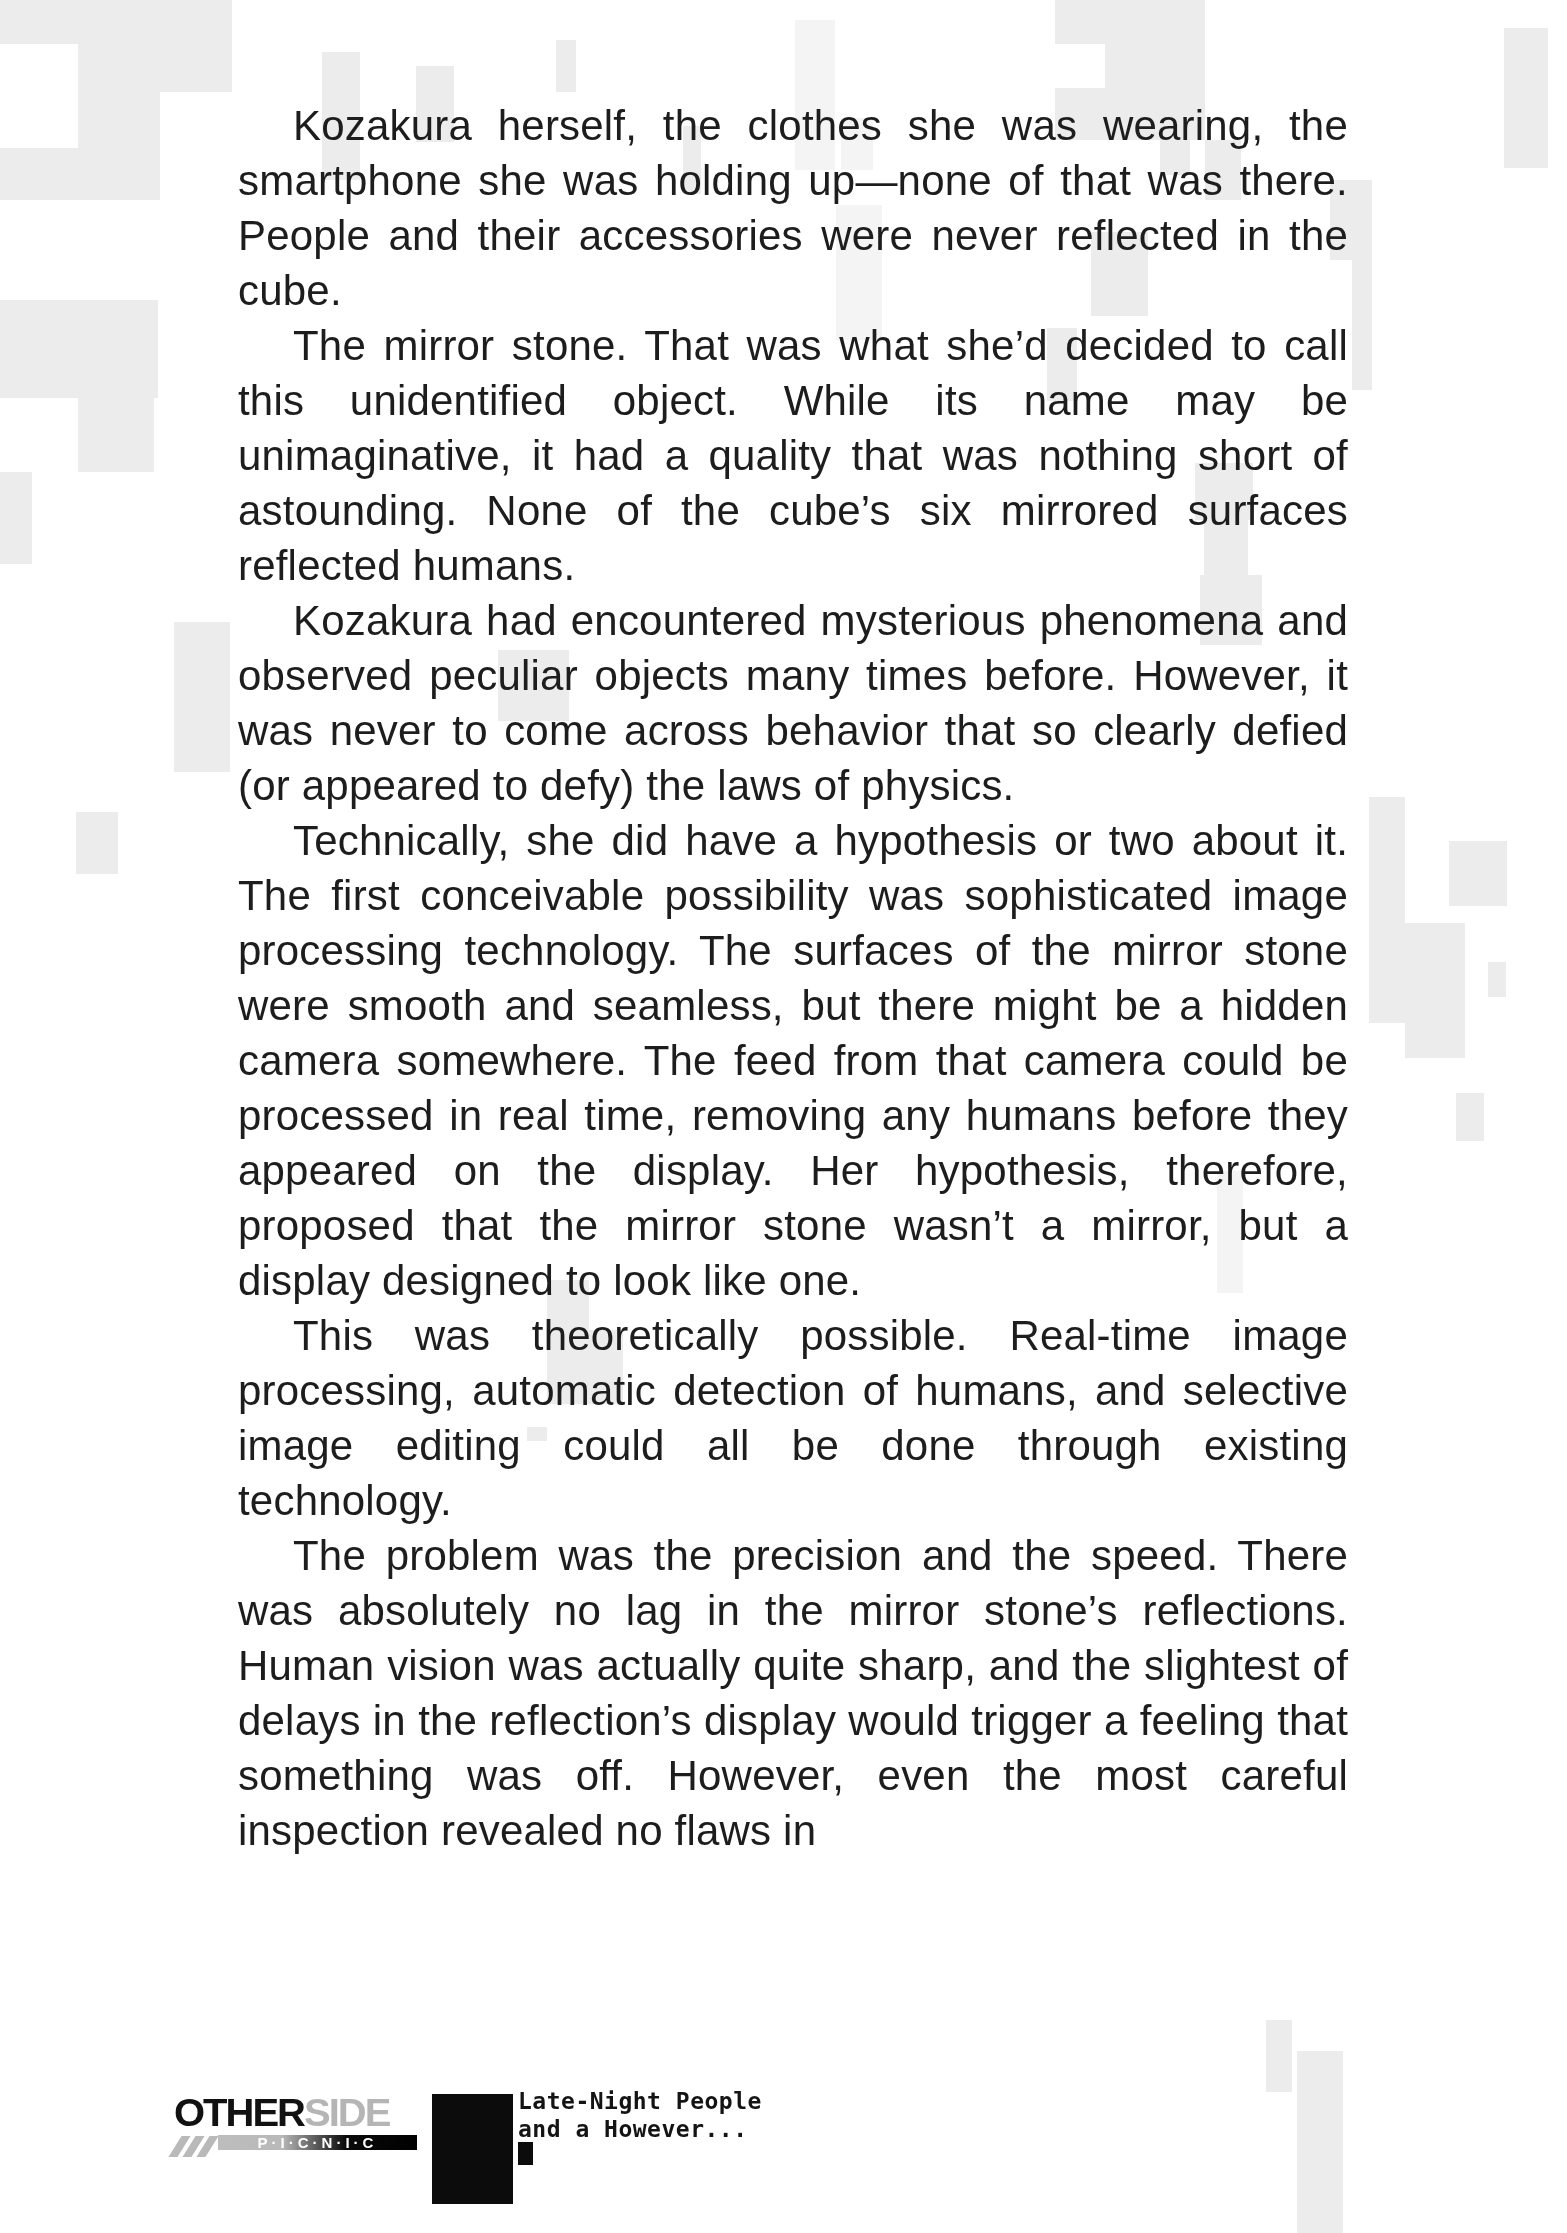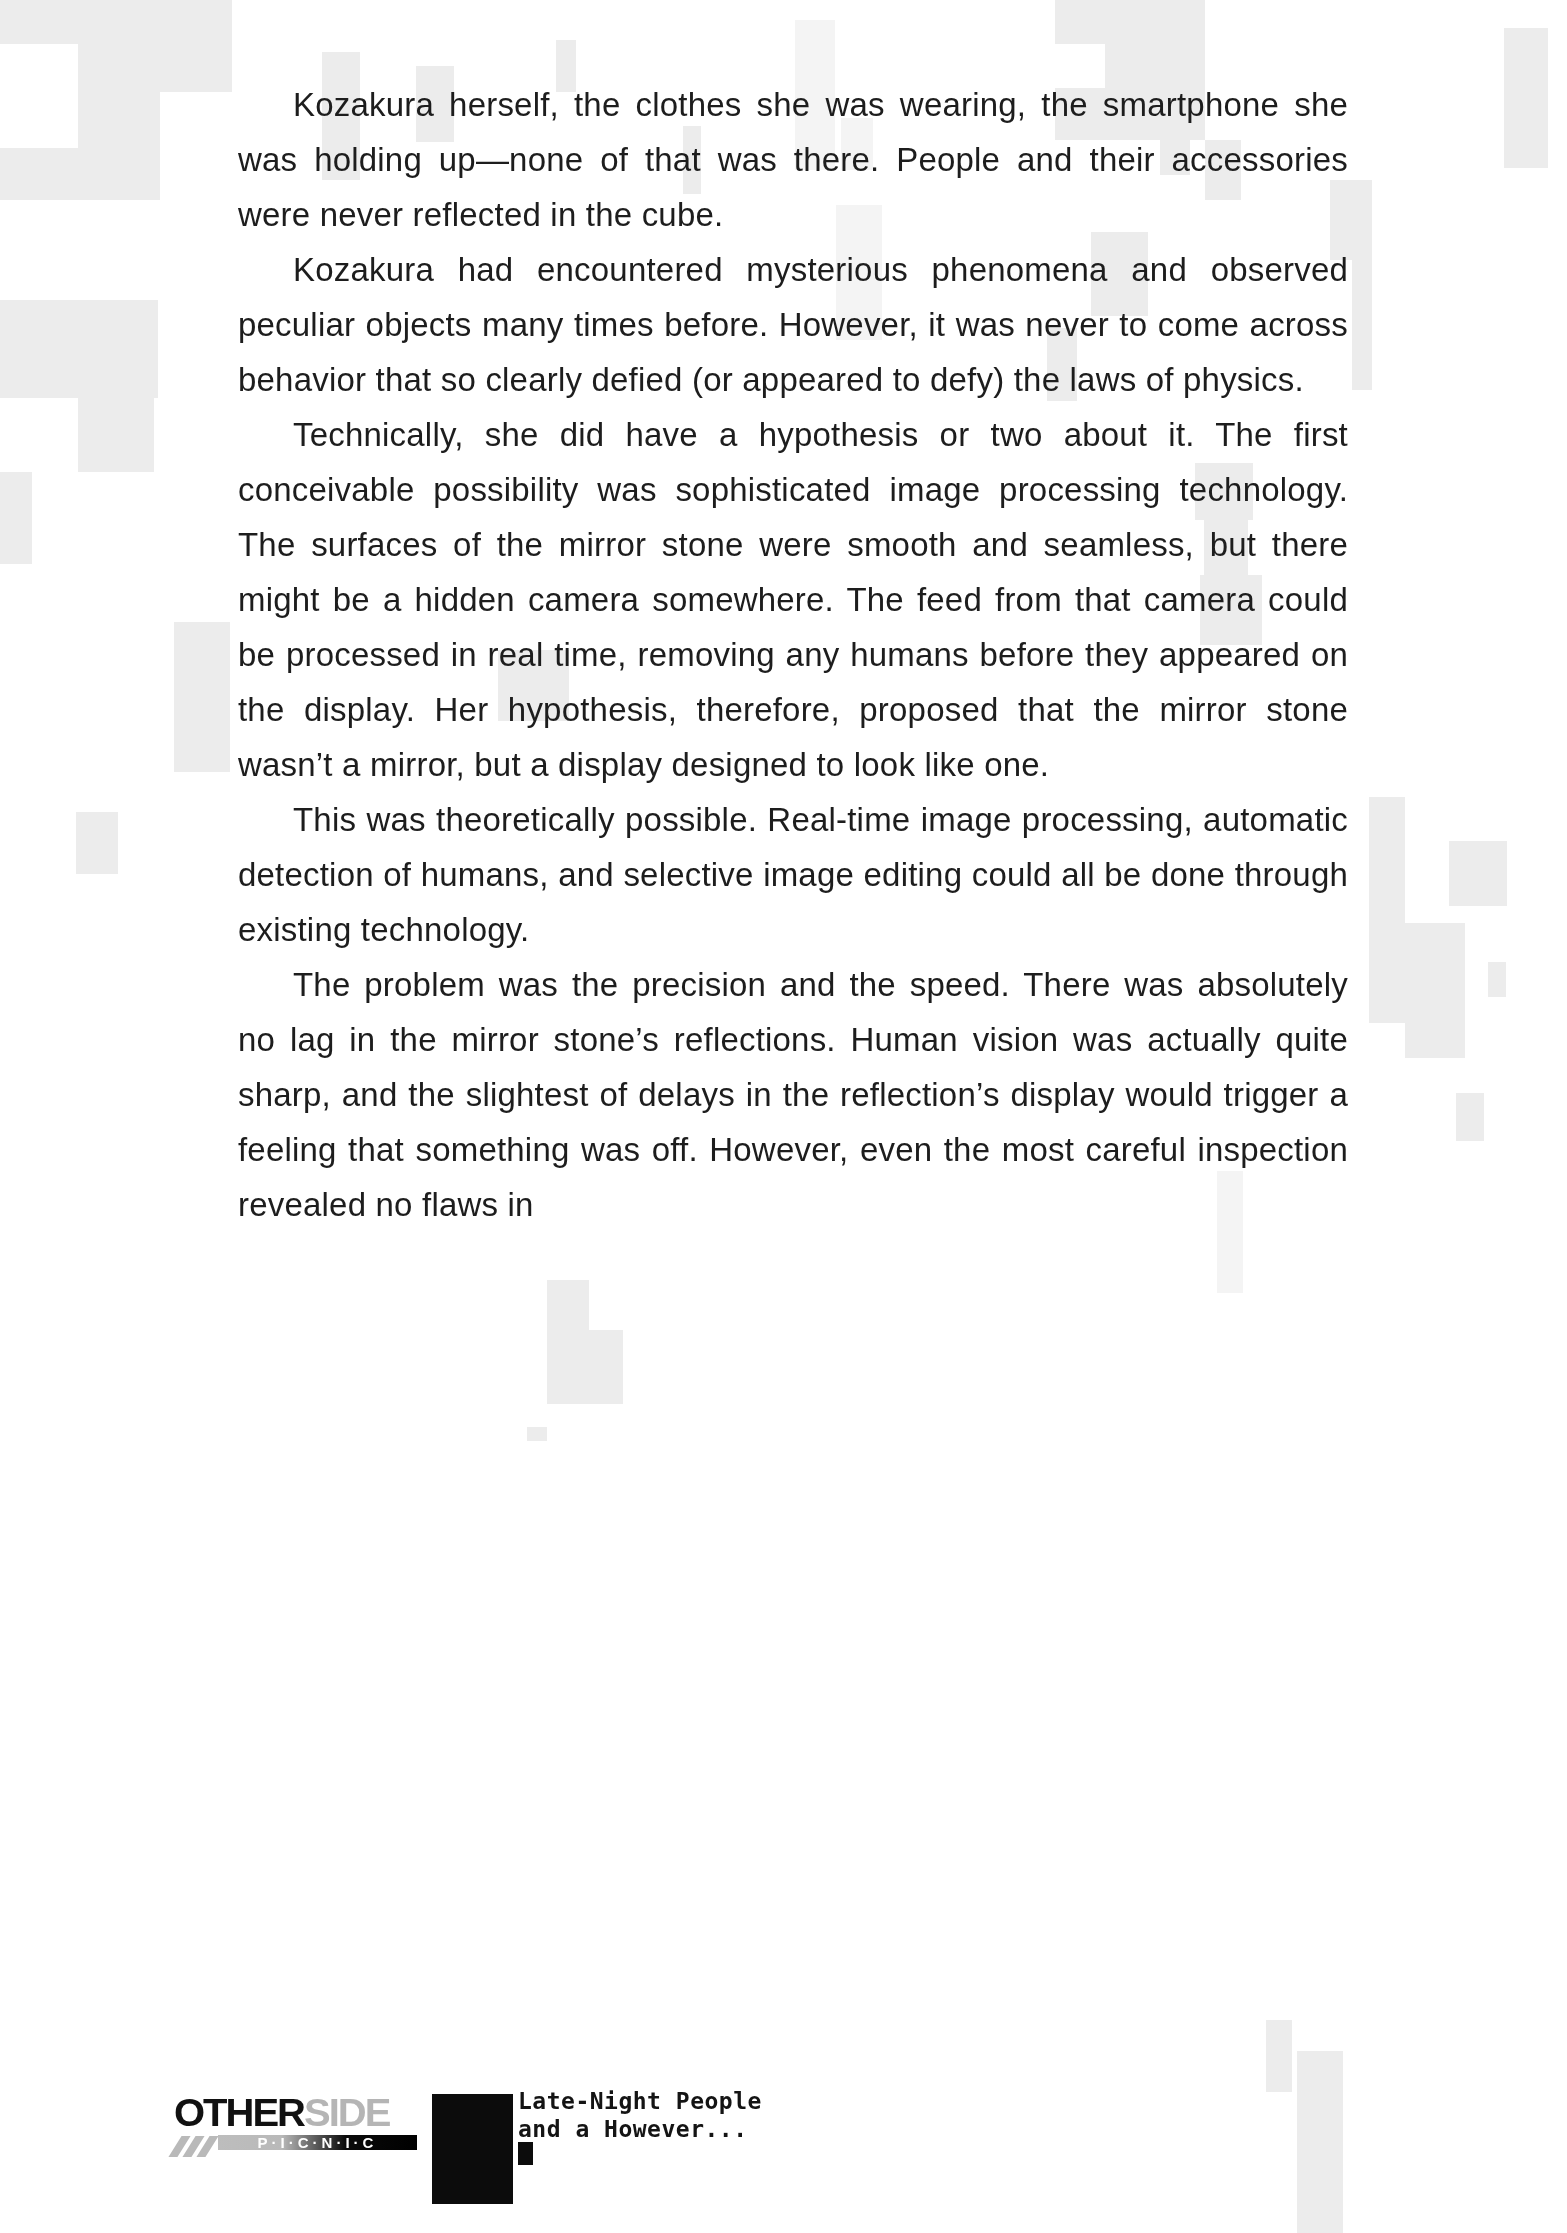--- a/index.html
+++ b/index.html
@@ -11,23 +11,23 @@
     overflow:hidden;
     font-family:"Liberation Sans", sans-serif;
   }
   
   .glitch-layer{position:absolute;inset:0;z-index:0;}
   .gb{position:absolute;background:var(--glitch,#ececec);}
   .gb.faint{background:var(--glitch-faint,#f4f4f4);}
 
   
   .text-block{
-    position:absolute;left:238px;top:77px;width:1110px;z-index:1;
+    position:absolute;left:238px;top:98px;width:1110px;z-index:1;
     color:var(--ink,#1d1d1d);
-    font-size:33px;line-height:55px;
+    font-size:42px;line-height:55px;
     text-align:justify;
     letter-spacing:0.2px;
   }
   .text-block p{margin:0;text-indent:55px;}
 
   
   .footer{position:absolute;left:8px;top:0;width:100%;height:100%;z-index:2;pointer-events:none;margin-left:28px;}
   .logo-word{
     position:absolute;left:138px;top:2096px;
     font-weight:bold;font-size:40px;line-height:36px;
@@ -100,20 +100,21 @@
       <div class="gb" style="left: 547px; top: 1280px; width: 42px; height: 124px;"></div>
       <div class="gb" style="left: 589px; top: 1330px; width: 34px; height: 74px;"></div>
       <div class="gb" style="left: 527px; top: 1427px; width: 20px; height: 14px;"></div>
       <div class="gb" style="left: 498px; top: 650px; width: 71px; height: 71px;"></div>
       <div class="gb" style="left: 1266px; top: 2020px; width: 26px; height: 72px;"></div>
       <div class="gb" style="left: 1297px; top: 2051px; width: 46px; height: 182px;"></div>
     </div>
 
   <main class="text-block">
     <p>Kozakura herself, the clothes she was wearing, the smartphone she was holding up—none of that was there. People and their accessories were never reflected in the cube.</p>
+    <p>The mirror stone. That was what she’d decided to call this unidentified object. While its name may be unimaginative, it had a quality that was nothing short of astounding. None of the cube’s six mirrored surfaces reflected humans.</p>
     <p>Kozakura had encountered mysterious phenomena and observed peculiar objects many times before. However, it was never to come across behavior that so clearly defied (or appeared to defy) the laws of physics.</p>
     <p>Technically, she did have a hypothesis or two about it. The first conceivable possibility was sophisticated image processing technology. The surfaces of the mirror stone were smooth and seamless, but there might be a hidden camera somewhere. The feed from that camera could be processed in real time, removing any humans before they appeared on the display. Her hypothesis, therefore, proposed that the mirror stone wasn’t a mirror, but a display designed to look like one.</p>
     <p>This was theoretically possible. Real-time image processing, automatic detection of humans, and selective image editing could all be done through existing technology.</p>
     <p>The problem was the precision and the speed. There was absolutely no lag in the mirror stone’s reflections. Human vision was actually quite sharp, and the slightest of delays in the reflection’s display would trigger a feeling that something was off. However, even the most careful inspection revealed no flaws in</p>
   </main>
 
   <div class="footer">
 
     <div class="logo-word">
       <span class="other">OTHER</span><span class="side">SIDE</span>

